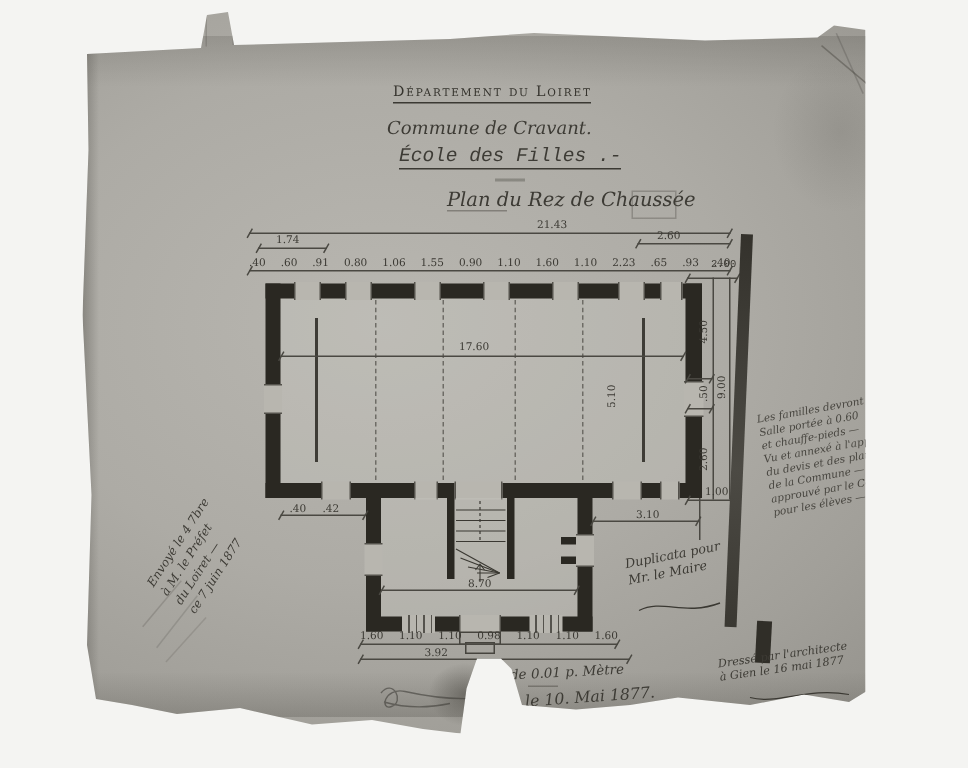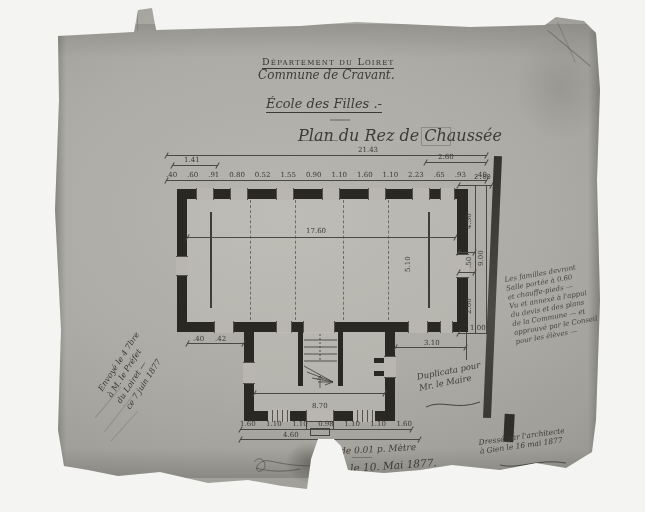--- a/index.html
+++ b/index.html
@@ -1,16 +1,16 @@
 <!DOCTYPE html>
 <html style="--photo_bg: #f4f4f2; --paper: #adaba5; --paper_light: #b8b6b0; --paper_dark: #918f89; --ink: #3b3933; --wall: #2a2822;"><head>
 <meta charset="utf-8">
 <style>
   html,body{margin:0;padding:0;background:#f4f4f2;}
-  #stage{position:relative;width:645px;height:512px;background:var(--photo_bg,#f4f4f2);overflow:hidden;
+  #stage{position:relative;width:577px;height:512px;background:var(--photo_bg,#f4f4f2);overflow:hidden;
          font-family:"DejaVu Serif",serif;color:#35332d;}
   #paper{position:absolute;inset:0;
     clip-path:polygon(58px 36px,134px 32px,138px 10px,152px 8px,156px 30px,300px 26px,356px 22px,470px 27px,545px 25px,556px 17px,584px 21px,596px 33px,600px 90px,597px 180px,600px 300px,596px 420px,592px 452px,566px 468px,536px 463px,500px 470px,452px 465px,420px 470px,384px 473px,348px 470px,341px 446px,334px 439px,318px 439px,311px 459px,307px 489px,282px 486px,248px 480px,208px 483px,160px 472px,118px 476px,88px 470px,64px 466px,58px 430px,61px 330px,55px 210px,59px 100px);
     background:radial-gradient(90% 75% at 44% 42%, #b8b6b0 0%, #adaba5 45%, #a19f99 72%, #918f89 100%);}
   .abs{position:absolute;}
   .shade{position:absolute;pointer-events:none;}
   .hw{font-style:italic;color:#3d3b35;}
   .hw span{display:block;white-space:nowrap;}
   .dl{position:absolute;font-size:7px;color:#3b3933;white-space:nowrap;}
   .dim{position:absolute;height:1px;background:#4a4842;}
@@ -43,40 +43,40 @@
     <div class="shade" style="left:58px;top:448px;width:535px;height:30px;background:linear-gradient(0deg,rgba(55,53,47,.22),transparent);"></div>
     <div class="shade" style="left:275px;top:430px;width:70px;height:60px;background:radial-gradient(50% 50% at 50% 55%,rgba(58,56,50,.45),transparent 70%);"></div>
     <div class="shade" style="left:500px;top:40px;width:100px;height:120px;background:radial-gradient(60% 60% at 60% 40%,rgba(70,68,62,.14),transparent 75%);"></div>
 
     <div class="pencil" style="left:548px;top:30px;width:56px;height:1px;transform:rotate(40deg);transform-origin:left top;"></div>
     <div class="pencil" style="left:558px;top:22px;width:44px;height:1px;transform:rotate(66deg);transform-origin:left top;opacity:.6;"></div>
     <div class="pencil" style="left:137px;top:9px;width:1px;height:22px;opacity:.5;"></div>
     <div class="pencil" style="left:155px;top:8px;width:1px;height:22px;opacity:.5;"></div>
 
     <div class="abs" style="left:262px;top:56px;font-size:9.5px;letter-spacing:1.2px;border-bottom:1px solid #3b3933;padding-bottom:1px;font-variant:small-caps;">Département du Loiret</div>
-    <div class="abs hw" style="left:258px;top:68px;font-size:12px;">Commune de Cravant.</div>
-    <div class="abs hw" style="left:266px;top:96px;font-size:13px;border-bottom:1px solid #3b3933;padding-bottom:1px;">École des Filles .-</div>
+    <div class="abs hw" style="left:258px;top:78px;font-size:12px;">Commune de Cravant.</div>
+    <div class="abs hw" style="left:266px;top:96px;font-size:13px;border-bottom:1px solid #3b3933;padding-bottom:1px;font-family:Liberation Mono, monospace;">École des Filles .-</div>
     <div class="pencil" style="left:330px;top:119px;width:20px;height:2px;opacity:.8;"></div>
 
-    <div class="abs hw" style="left:298px;top:126px;font-size:16px;">Plan du Rez de Chaussée</div>
+    <div class="abs hw" style="left:298px;top:126px;font-size:13px;">Plan du Rez de Chaussée</div>
     <div class="pencil" style="left:298px;top:140px;width:40px;height:1px;"></div>
     <div class="abs" style="left:421px;top:127px;width:28px;height:17px;border:1px solid rgba(90,88,82,.4);"></div>
 
     <div class="dl" style="left:358px;top:146px;">21.43</div>
     <div class="dim" style="left:166px;top:155px;width:321px;"></div>
-    <div class="dl" style="left:184px;top:156px;">1.41</div>
+    <div class="dl" style="left:184px;top:156px;">1.74</div>
     <div class="dim" style="left:172px;top:165px;width:46px;"></div>
     <div class="dl" style="left:438px;top:153px;">2.60</div>
     <div class="dim" style="left:425px;top:162px;width:62px;"></div>
     <div class="chain" style="left:166px;top:171px;width:321px;">
         <span>.40</span>
         <span>.60</span>
         <span>.91</span>
         <span>0.80</span>
-        <span>0.52</span>
+        <span>1.06</span>
         <span>1.55</span>
         <span>0.90</span>
         <span>1.10</span>
         <span>1.60</span>
         <span>1.10</span>
         <span>2.23</span>
         <span>.65</span>
         <span>.93</span>
         <span>.40</span>
       </div>
@@ -157,39 +157,39 @@
     <div class="win" style="left:306px;top:410px;width:26px;height:12px;"></div>
     <div class="winH" style="left:353px;top:410px;width:22px;height:12px;"></div>
     <div class="stepbox" style="left:306px;top:421px;width:26px;height:7px;"></div>
     <div class="stepbox" style="left:310px;top:428px;width:18px;height:6px;"></div>
 
     <div class="winS" style="left:243px;top:362px;width:12px;height:20px;"></div>
     <div class="winS" style="left:384px;top:356px;width:12px;height:20px;"></div>
     <div class="wall" style="left:374px;top:358px;width:10px;height:5px;"></div>
     <div class="wall" style="left:374px;top:371px;width:10px;height:5px;"></div>
 
-    <div class="dl" style="left:312px;top:402px;">8.70</div>
+    <div class="dl" style="left:312px;top:385px;">8.70</div>
     <div class="dim" style="left:254px;top:393px;width:131px;"></div>
     <div class="dl" style="left:424px;top:339px;">3.10</div>
     <div class="dim" style="left:395px;top:347px;width:71px;"></div>
     <div class="dimv" style="left:466px;top:332px;height:28px;"></div>
     <div class="dl" style="left:193px;top:335px;">.40</div>
     <div class="dl" style="left:215px;top:335px;">.42</div>
     <div class="dim" style="left:187px;top:343px;width:57px;"></div>
     <div class="chain" style="left:240px;top:420px;width:172px;">
         <span>1.60</span>
         <span>1.10</span>
         <span>1.10</span>
         <span>0.98</span>
         <span>1.10</span>
         <span>1.10</span>
         <span>1.60</span>
       </div>
     <div class="dim" style="left:240px;top:429px;width:172px;"></div>
-    <div class="dl" style="left:283px;top:431px;">4.60</div>
+    <div class="dl" style="left:283px;top:431px;">3.92</div>
     <div class="dim" style="left:240px;top:439px;width:180px;"></div>
 
     <div class="abs hw" style="left:504px;top:276px;width:96px;font-size:7px;line-height:9px;transform:rotate(-10deg);transform-origin:left top;opacity:.9;">
         <span>Les familles devront</span>
         <span>Salle portée à 0.60</span>
         <span>et chauffe-pieds —</span>
         <span>Vu et annexé à l'appui</span>
         <span>du devis et des plans</span>
         <span>de la Commune — et</span>
         <span>approuvé par le Conseil</span>

